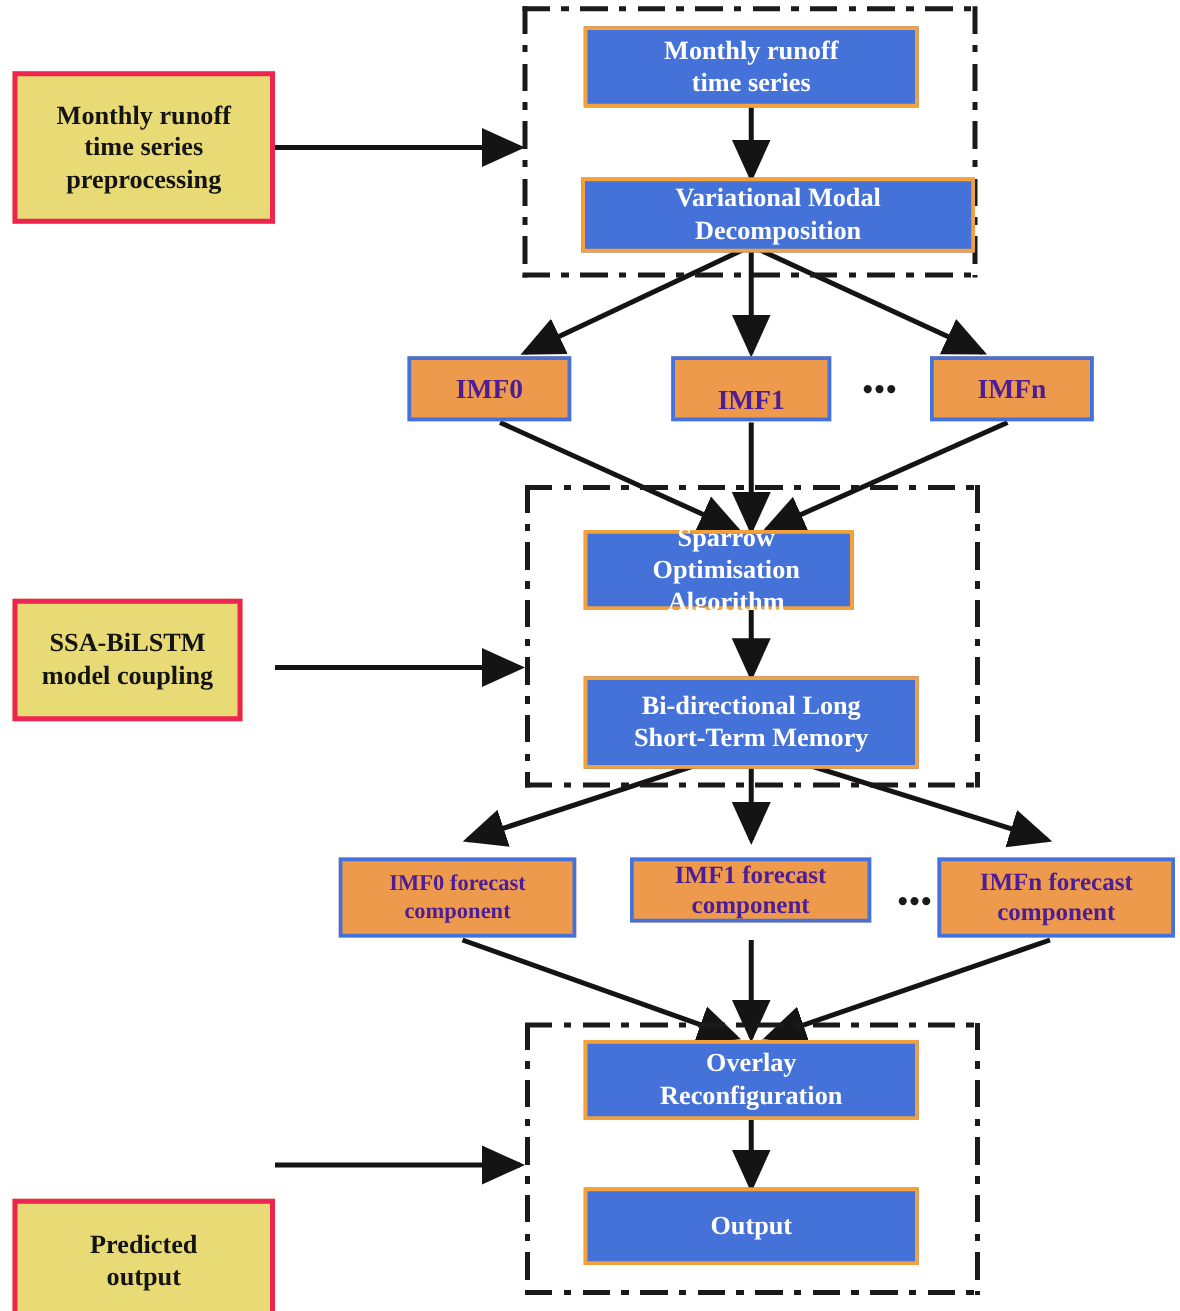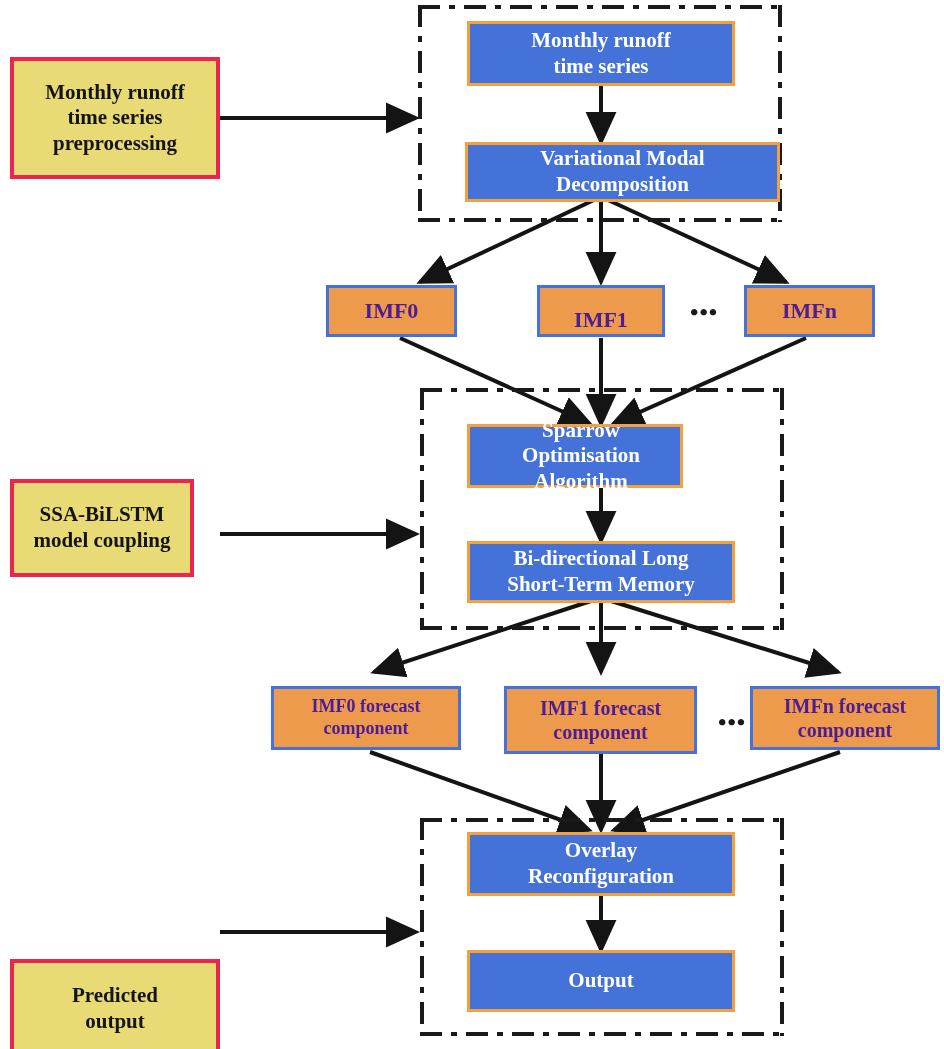--- a/index.html
+++ b/index.html
@@ -121,29 +121,29 @@
   <div class="dots" style="left:690px;top:300px;">•••</div>
 
   <div class="node orange" style="left:744px;top:285px;width:131px;height:52px;">
     <span class="txt">IMFn</span>
   </div>
 
   <div class="node blue" style="left:467px;top:424px;width:216px;height:64px;padding-left:12px;">
     <span class="txt">Sparrow Optimisation<br>Algorithm</span>
   </div>
 
-  <div class="node blue" style="left:467px;top:541px;width:268px;height:62px;">
+  <div class="node blue" style="left:467px;top:541px;width:268px;height:74px;">
     <span class="txt">Bi-directional Long<br>Short-Term Memory</span>
   </div>
 
   <div class="node orange" style="left:271px;top:686px;width:190px;height:64px;font-size:18px;">
     <span class="txt">IMF0 forecast<br>component</span>
   </div>
 
-  <div class="node orange" style="left:504px;top:686px;width:193px;height:68px;font-size:20px;">
+  <div class="node orange" style="left:504px;top:686px;width:193px;height:52px;font-size:20px;">
     <span class="txt">IMF1 forecast<br>component</span>
   </div>
 
   <div class="dots" style="left:718px;top:710px;">•••</div>
 
   <div class="node orange" style="left:750px;top:686px;width:190px;height:64px;font-size:20px;">
     <span class="txt">IMFn forecast<br>component</span>
   </div>
 
   <div class="node blue" style="left:467px;top:832px;width:268px;height:64px;">

